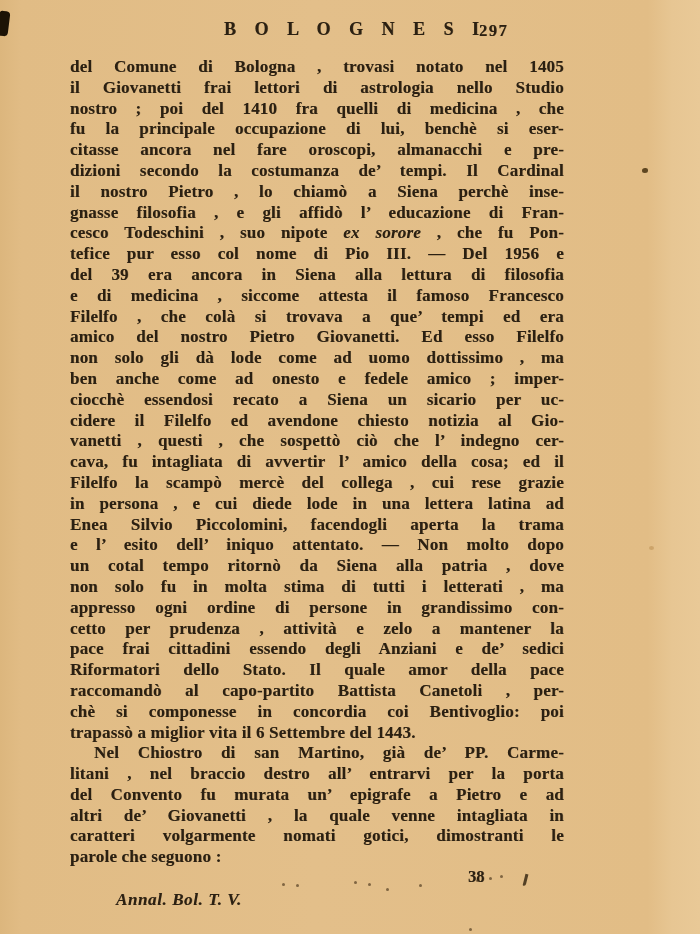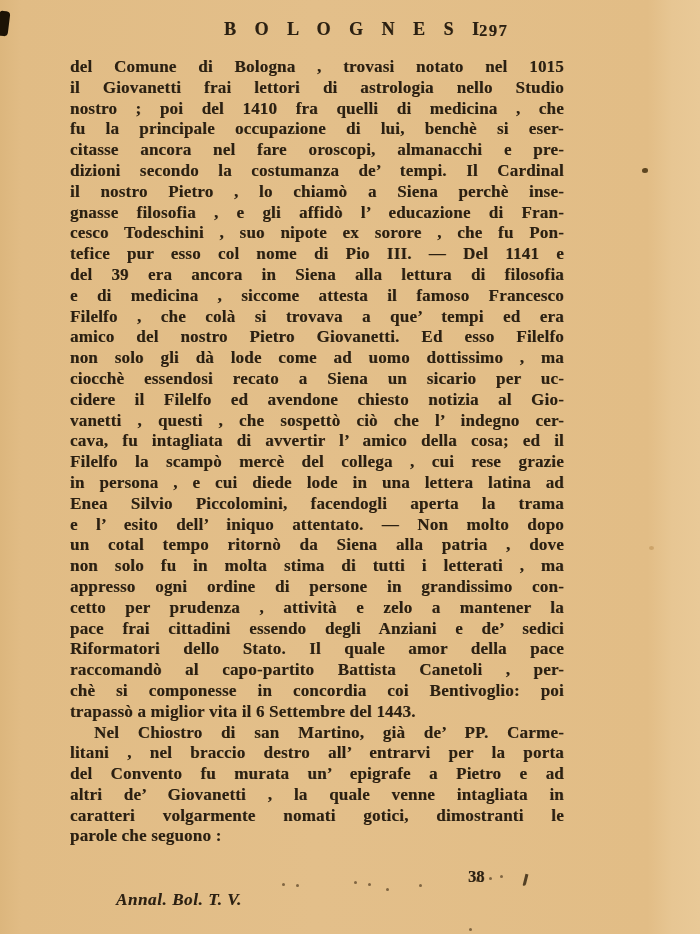--- a/index.html
+++ b/index.html
@@ -18,21 +18,21 @@
     text-shadow:.4px .4px .3px rgba(40,28,12,.45);
   }
   .body-text{position:absolute;left:70px;top:57px;width:494px;}
   .line{
     height:20.8px;line-height:20.8px;font-size:17px;overflow:hidden;
     text-align:justify;text-align-last:justify;letter-spacing:.2px;
     text-shadow:.4px .4px .3px rgba(40,28,12,.38);white-space:nowrap;
   }
   .line.nojust{text-align-last:left;}
   .line.indent{text-indent:24px;}
-  .it{}
+  .it{font-style:italic;}
   .footer-sig{
     position:absolute;left:116px;top:890px;font-size:17px;font-style:italic;
     letter-spacing:.6px;text-shadow:.4px .4px .3px rgba(40,28,12,.4);white-space:nowrap;text-align:center;
   }
   .sheet-num{
     position:absolute;left:468px;top:867px;font-size:16.5px;
     text-shadow:.4px .4px .3px rgba(40,28,12,.4);
   }
   .artifact{position:absolute;}
   .blob-left{left:-2px;top:11px;width:11px;height:25px;background:#1c1306;border-radius:4px;transform:rotate(7deg);}
@@ -43,35 +43,36 @@
 </style>
 </head>
 <body>
 
 <div class="page">
 
   <div class="header-title">B O L O G N E S I</div>
   <div class="page-num">297</div>
 
   <div class="body-text" id="body-text">
-      <div class="line"><span>del Comune di Bologna , trovasi notato nel 1015</span></div>
+      <div class="line"><span>del Comune di Bologna , trovasi notato nel 1405</span></div>
       <div class="line"><span>il Giovanetti frai lettori di astrologia nello Studio</span></div>
       <div class="line"><span>nostro ; poi del 1410 fra quelli di medicina , che</span></div>
       <div class="line"><span>fu la principale occupazione di lui, benchè si eser-</span></div>
       <div class="line"><span>citasse ancora nel fare oroscopi, almanacchi e pre-</span></div>
       <div class="line"><span>dizioni secondo la costumanza de’ tempi. Il Cardinal</span></div>
       <div class="line"><span>il nostro Pietro , lo chiamò a Siena perchè inse-</span></div>
       <div class="line"><span>gnasse filosofia , e gli affidò l’ educazione di Fran-</span></div>
       <div class="line"><span>cesco Todeschini , suo nipote </span><span class="it">ex sorore</span><span> , che fu Pon-</span></div>
-      <div class="line"><span>tefice pur esso col nome di Pio III. — Del 1141 e</span></div>
+      <div class="line"><span>tefice pur esso col nome di Pio III. — Del 1956 e</span></div>
       <div class="line"><span>del 39 era ancora in Siena alla lettura di filosofia</span></div>
       <div class="line"><span>e di medicina , siccome attesta il famoso Francesco</span></div>
       <div class="line"><span>Filelfo , che colà si trovava a que’ tempi ed era</span></div>
       <div class="line"><span>amico del nostro Pietro Giovanetti. Ed esso Filelfo</span></div>
       <div class="line"><span>non solo gli dà lode come ad uomo dottissimo , ma</span></div>
+      <div class="line"><span>ben anche come ad onesto e fedele amico ; imper-</span></div>
       <div class="line"><span>ciocchè essendosi recato a Siena un sicario per uc-</span></div>
       <div class="line"><span>cidere il Filelfo ed avendone chiesto notizia al Gio-</span></div>
       <div class="line"><span>vanetti , questi , che sospettò ciò che l’ indegno cer-</span></div>
       <div class="line"><span>cava, fu intagliata di avvertir l’ amico della cosa; ed il</span></div>
       <div class="line"><span>Filelfo la scampò mercè del collega , cui rese grazie</span></div>
       <div class="line"><span>in persona , e cui diede lode in una lettera latina ad</span></div>
       <div class="line"><span>Enea Silvio Piccolomini, facendogli aperta la trama</span></div>
       <div class="line"><span>e l’ esito dell’ iniquo attentato. — Non molto dopo</span></div>
       <div class="line"><span>un cotal tempo ritornò da Siena alla patria , dove</span></div>
       <div class="line"><span>non solo fu in molta stima di tutti i letterati , ma</span></div>

